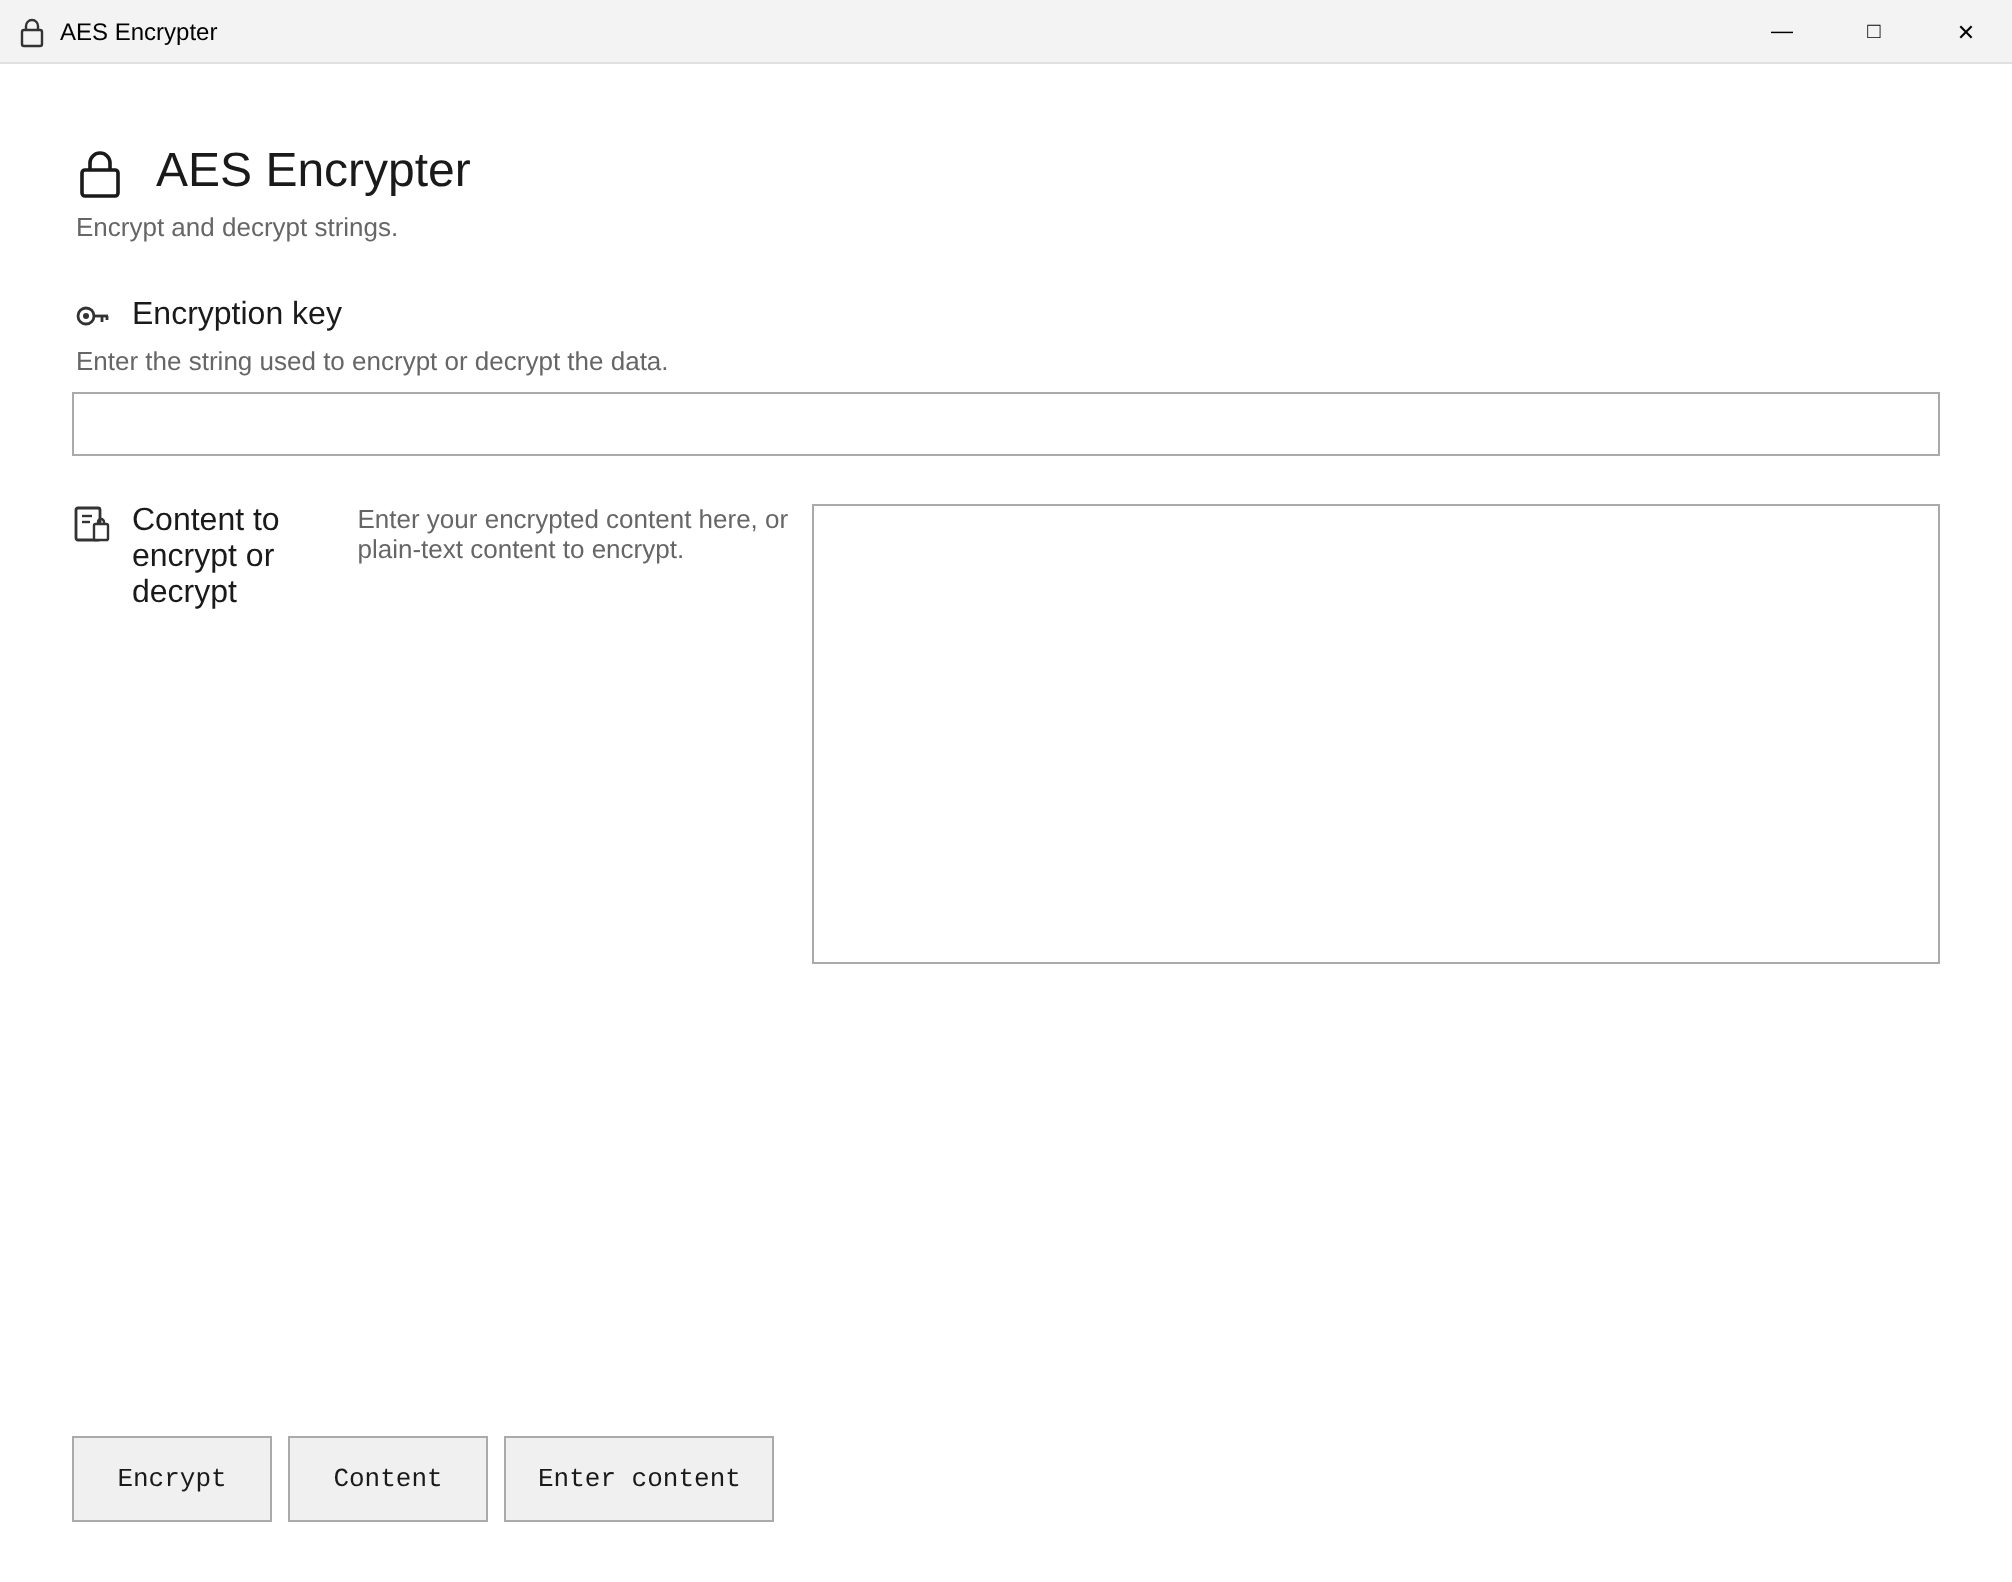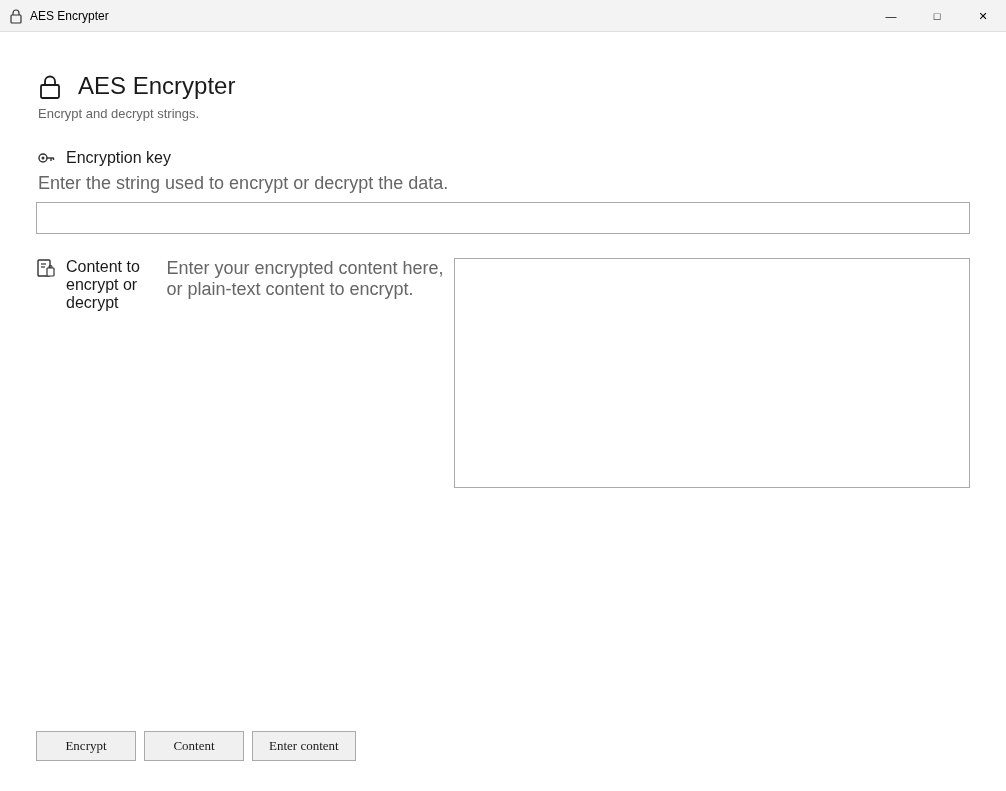--- a/index.html
+++ b/index.html
@@ -127,21 +127,21 @@
       flex-shrink: 0;
     }
 
     .section-title {
       font-size: 16px;
       font-weight: 400;
       color: #1a1a1a;
     }
 
     .section-description {
-      font-size: 18px;
+      font-size: 13px;
       color: #666;
       margin-bottom: 8px;
       margin-left: 2px;
     }
 
     
     .text-input {
       width: 100%;
       height: 32px;
       border: 1px solid #aaa;
@@ -172,27 +172,27 @@
     }
 
     
     .button-row {
       display: flex;
       gap: 8px;
       margin-top: 16px;
     }
 
     .btn {
-      height: 30px;
+      height: 43px;
       min-width: 100px;
       padding: 0 16px;
       border: 1px solid #aaa;
       background: #f0f0f0;
       font-size: 13px;
-      font-family: Liberation Serif, serif;
+      font-family: Liberation Mono, monospace;
       cursor: pointer;
       color: #1a1a1a;
       display: flex;
       align-items: center;
       justify-content: center;
     }
   </style>
 </head>
 <body>
 

